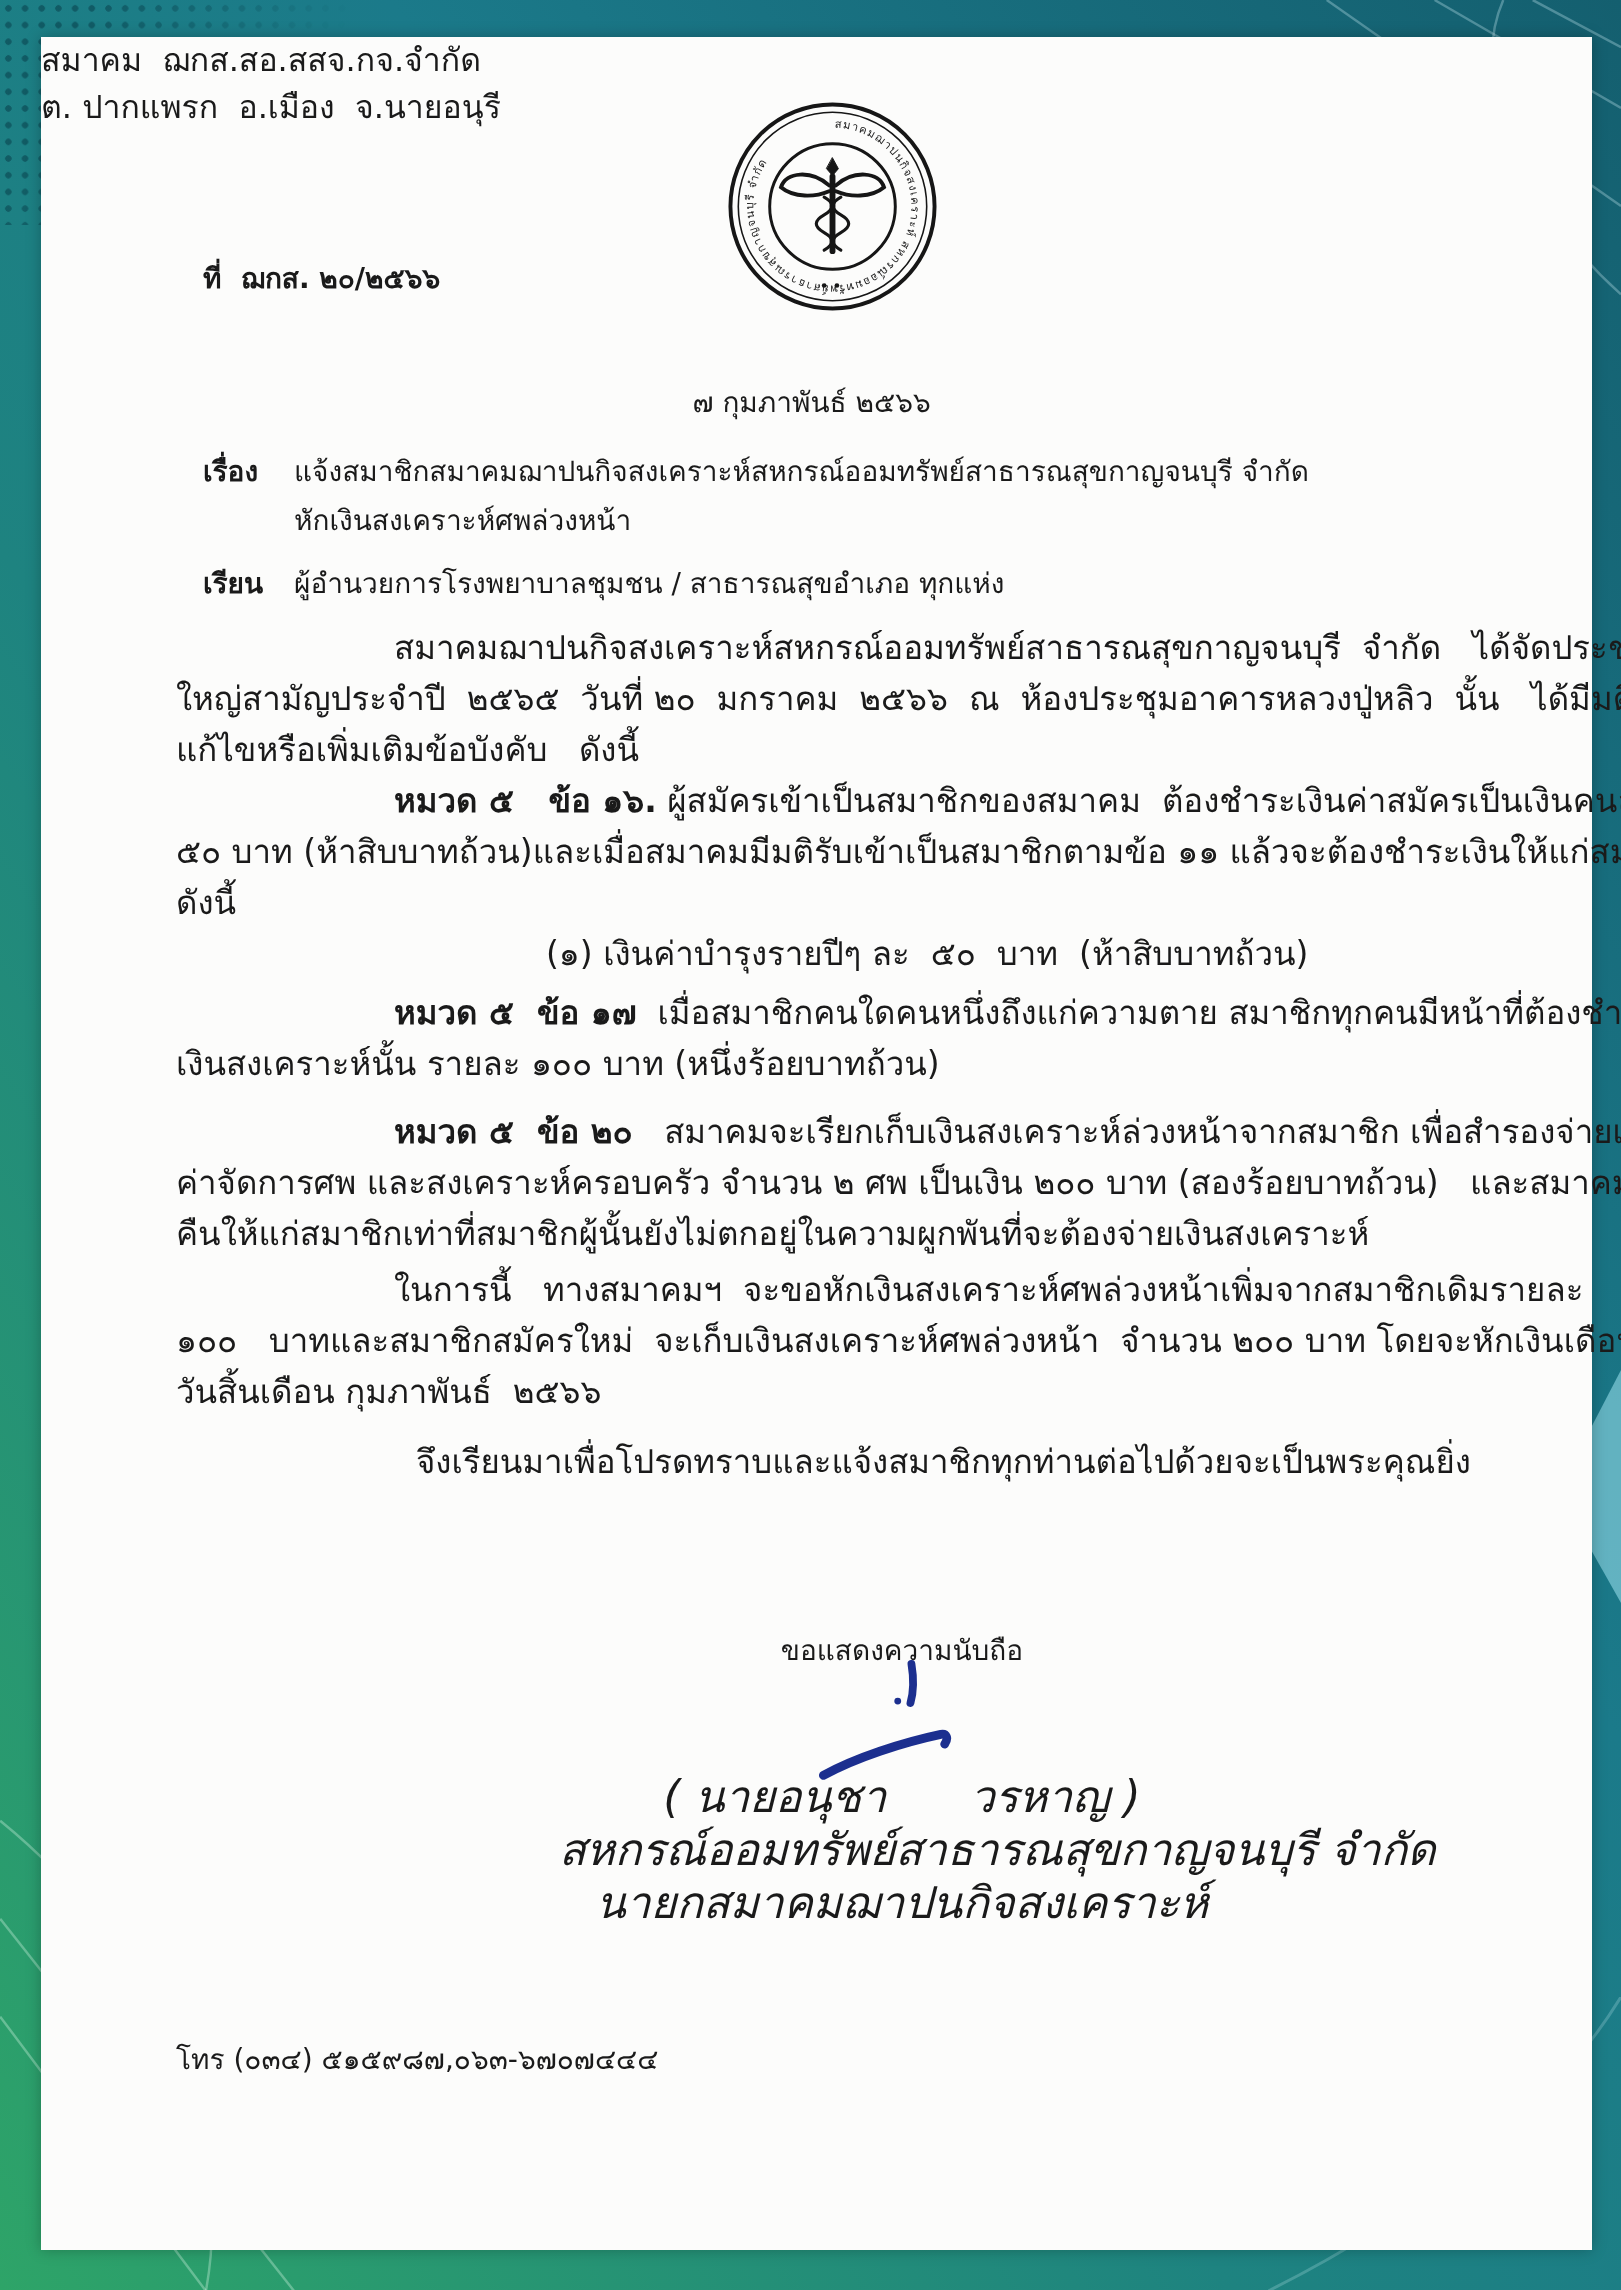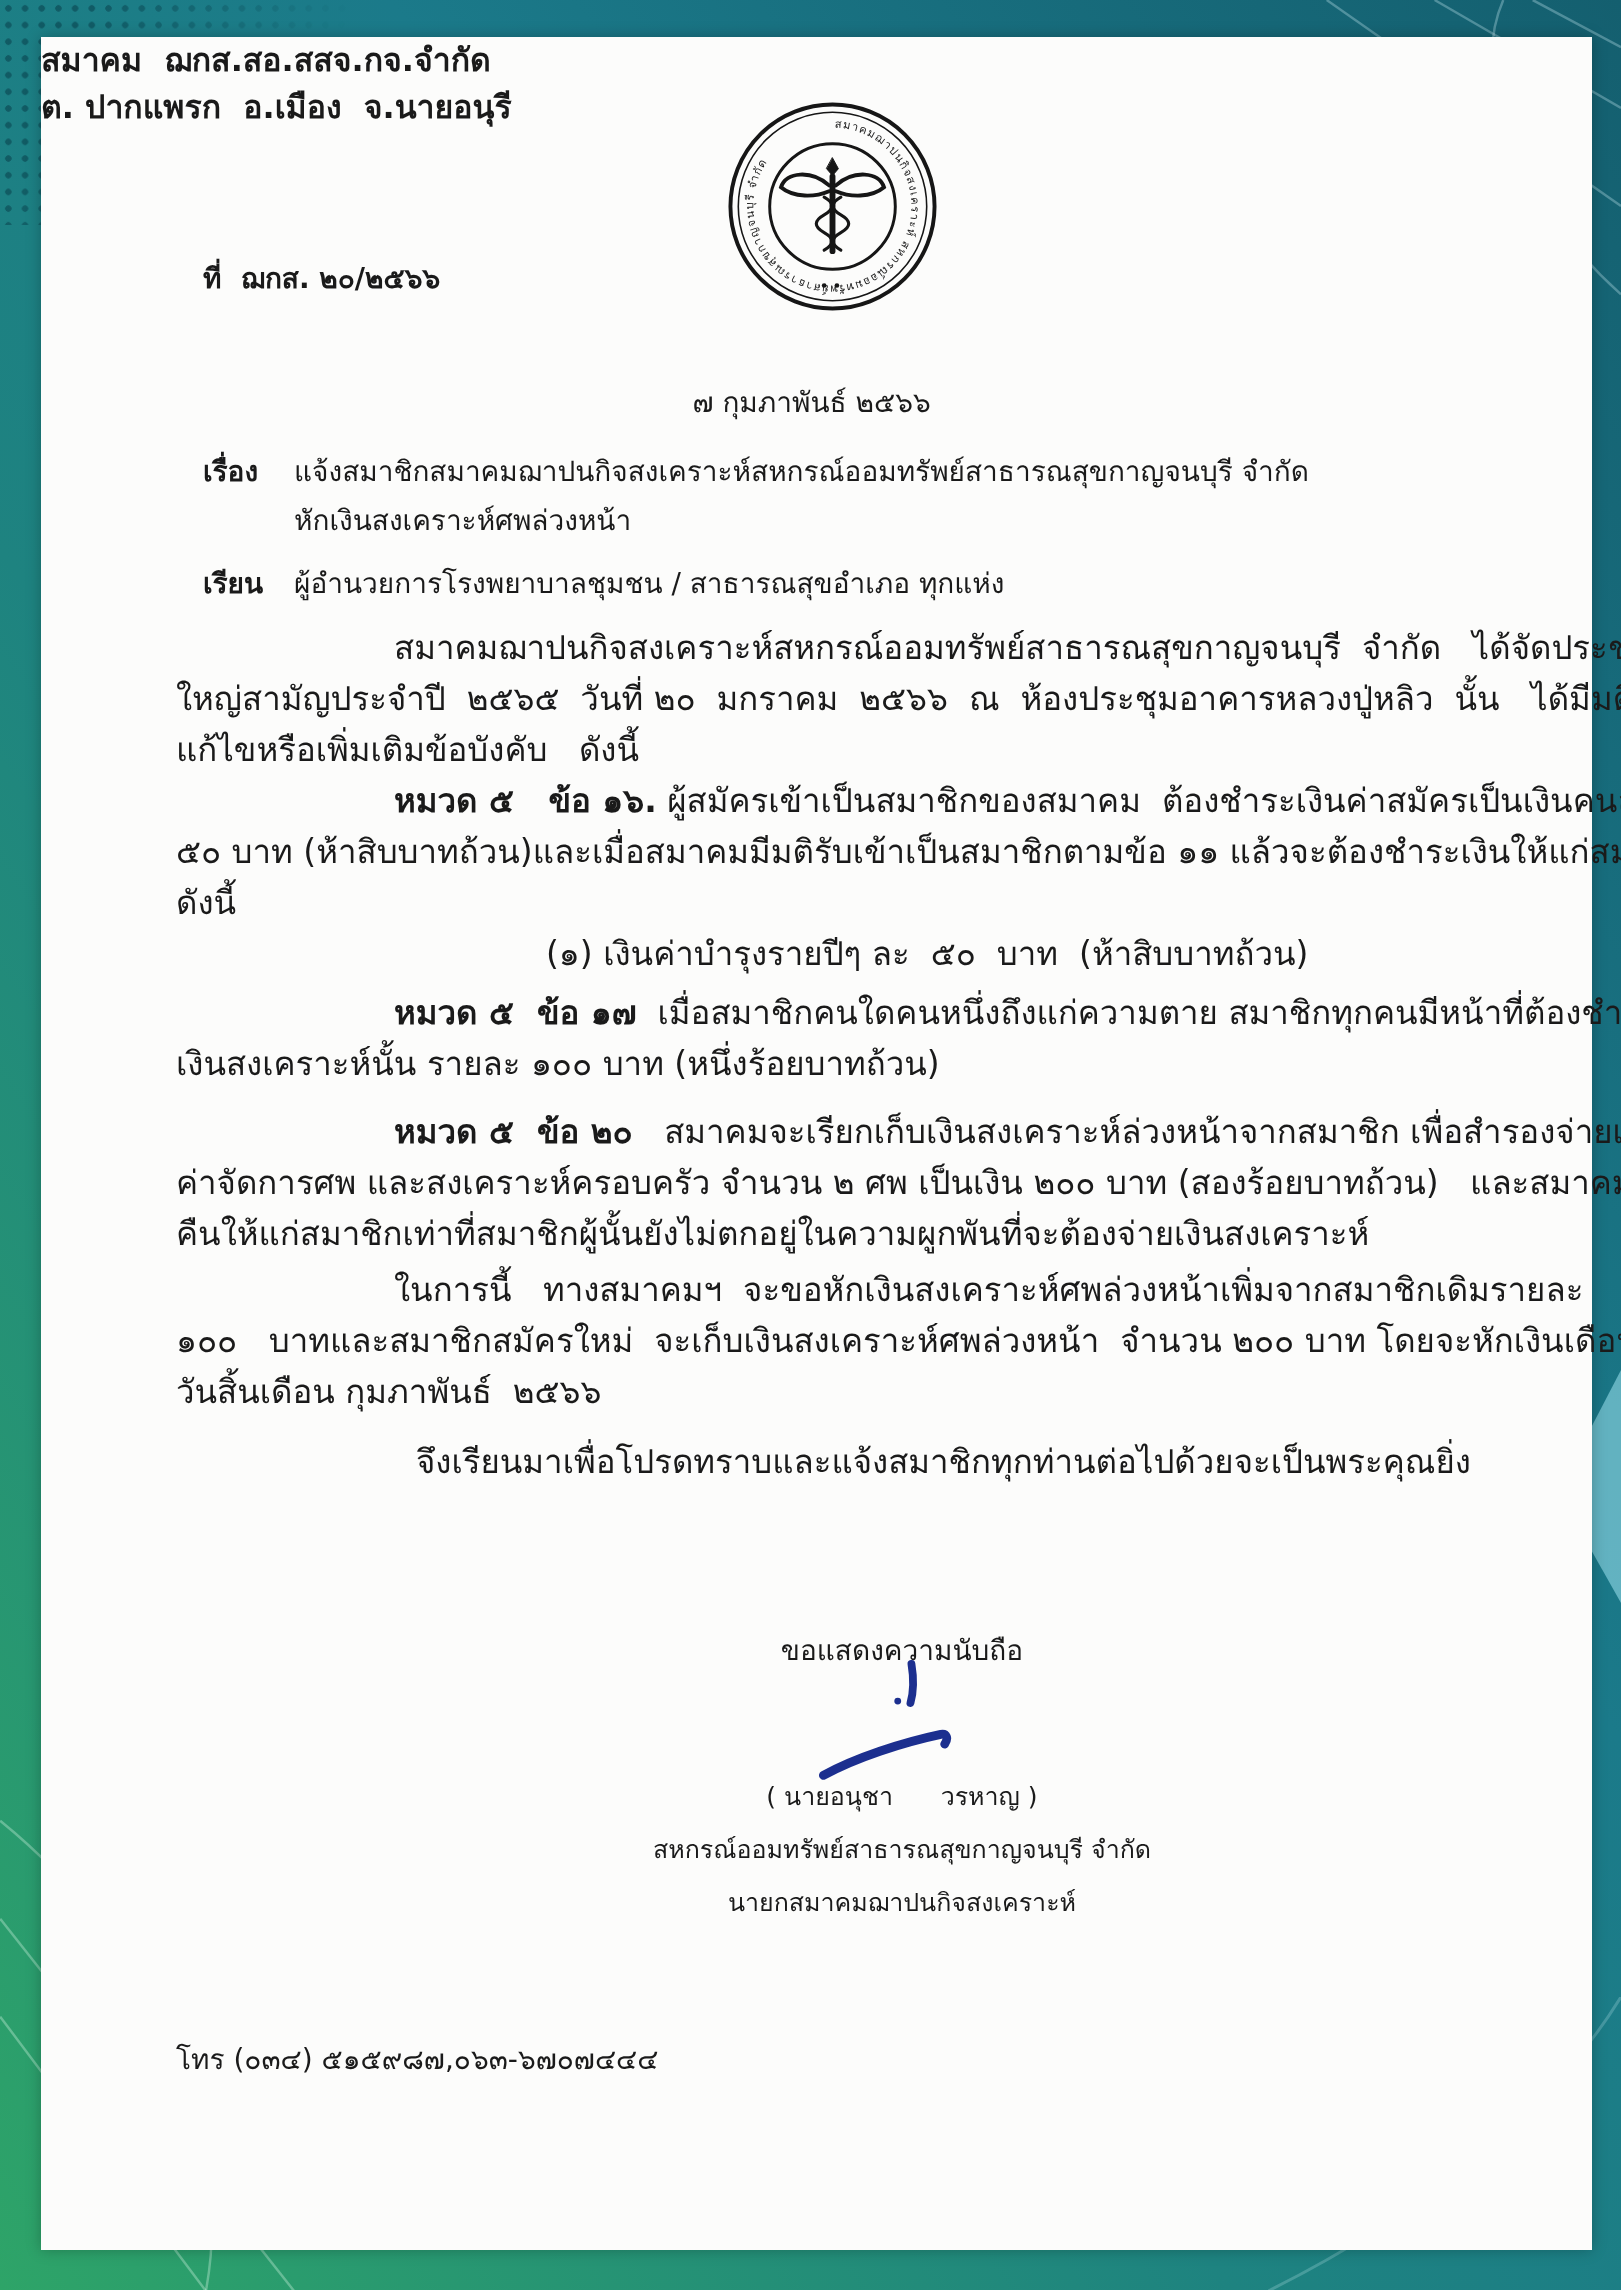--- a/index.html
+++ b/index.html
@@ -25,21 +25,21 @@
   
   .paper{
     position:absolute;left:41px;top:37px;width:1551px;height:2213px;
     background:#fcfcfb;box-shadow:0 0 13.7px rgba(0,0,0,.25);
     color:#1a1a1a;
   }
   .line{position:absolute;font-size:28px;line-height:51px;white-space:pre;}
   .b{font-weight:600;}
   
   .doc-number{left:162px;top:216px;}
-  .org-block{left:1021px;top:220px;font-weight:bold;}
+  .org-block{left:1021px;top:220px;}
   .org-block .l{font-size:32px;line-height:47px;white-space:pre;}
   .date-line{left:0;right:9.8px;top:340px;text-align:center;}
   .seal{position:absolute;left:686px;top:64px;width:211px;height:211px;}
   
   .subject-label{left:162px;top:409px;}
   .subject-1{left:253px;top:409px;text-align:center;}
   .subject-2{left:253px;top:458px;}
   .attn-label{left:162px;top:521px;}
   .attn-text{left:253px;top:521px;}
   
@@ -48,21 +48,21 @@
   .ind{padding-left:218px;}
   .ind2{padding-left:240px;}
   .item{padding-left:370px;}
   .gap8{margin-top:7.8px;}
   .gap18{margin-top:17.6px;}
   .gap5{margin-top:4.9px;text-align:center;}
   .gap10{margin-top:19px;}
   
   .salutation{left:518px;top:1588px;width:686px;text-align:center;}
   .signer{position:absolute;left:518px;top:1733px;width:686px;text-align:center;}
-  .signer .l{font-size:25px;line-height:53px;white-space:pre;}
+  .signer .l{font-size:44px;line-height:53px;white-space:pre;font-style:italic;}
   .signature-svg{position:absolute;left:755px;top:1619px;width:225px;height:142px;}
   
   .phone{left:135px;top:1997px;}
   .fax{left:135px;top:2055px;}
 </style>
 </head>
 <body>
 
 <div class="deco dots-topleft"></div>
 <svg class="deco" style="right:0;top:0;width:412px;height:314px;" viewBox="0 0 420 320">

